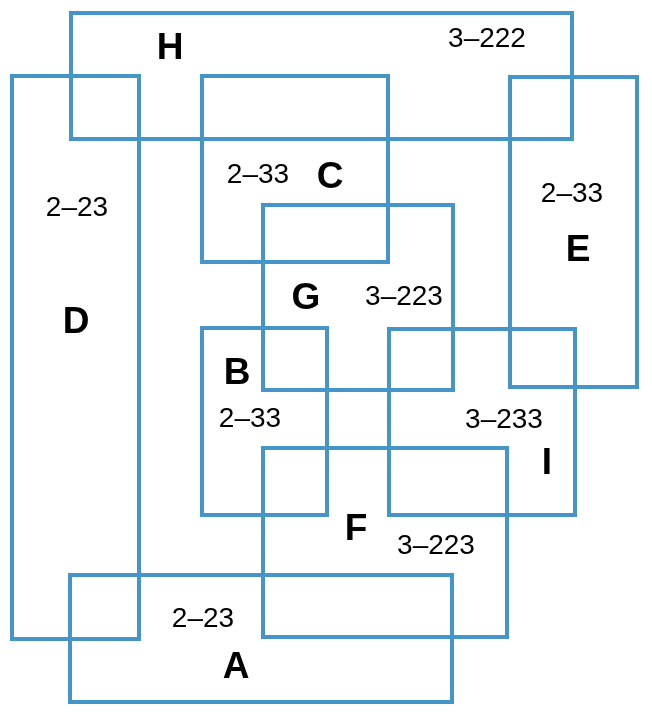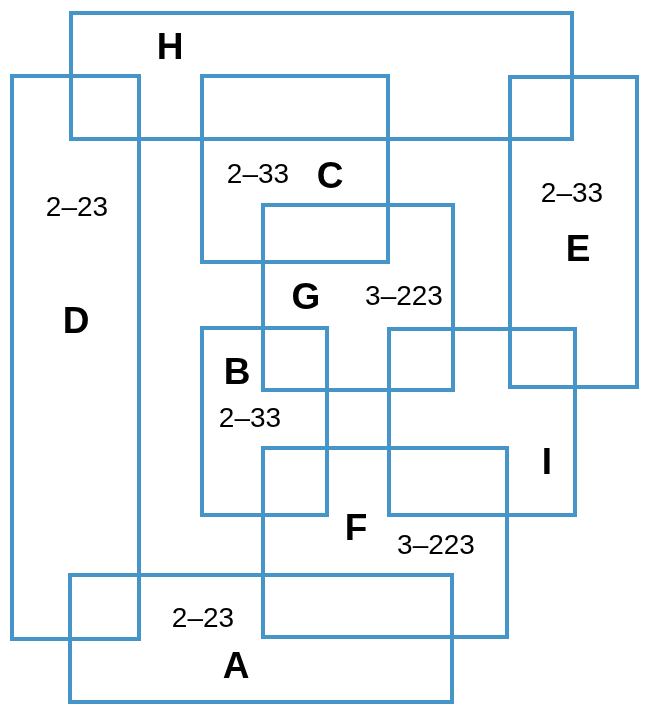--- a/index.html
+++ b/index.html
@@ -60,14 +60,16 @@
     <div class="room-code" style="left: 258px; top: 174px; color: rgb(0, 0, 0);">2–33</div>
     <div class="room-letter" style="left: 76px; top: 320px; color: rgb(0, 0, 0);">D</div>
     <div class="room-code" style="left: 77px; top: 207px; color: rgb(0, 0, 0);">2–23</div>
     <div class="room-letter" style="left: 578px; top: 248px; color: rgb(0, 0, 0);">E</div>
     <div class="room-code" style="left: 572px; top: 193px; color: rgb(0, 0, 0);">2–33</div>
     <div class="room-letter" style="left: 356px; top: 527px; color: rgb(0, 0, 0);">F</div>
     <div class="room-code" style="left: 436px; top: 545px; color: rgb(0, 0, 0);">3–223</div>
     <div class="room-letter" style="left: 306px; top: 296px; color: rgb(0, 0, 0);">G</div>
     <div class="room-code" style="left: 404px; top: 296px; color: rgb(0, 0, 0);">3–223</div>
     <div class="room-letter" style="left: 170px; top: 46px; color: rgb(0, 0, 0);">H</div>
+    <div class="room-code" style="left: 487px; top: 38px; color: rgb(0, 0, 0);">3–222</div>
     <div class="room-letter" style="left: 547px; top: 461px; color: rgb(0, 0, 0);">I</div>
+    <div class="room-code" style="left: 504px; top: 419px; color: rgb(0, 0, 0);">3–233</div>
   </div>
 
 </body></html>

